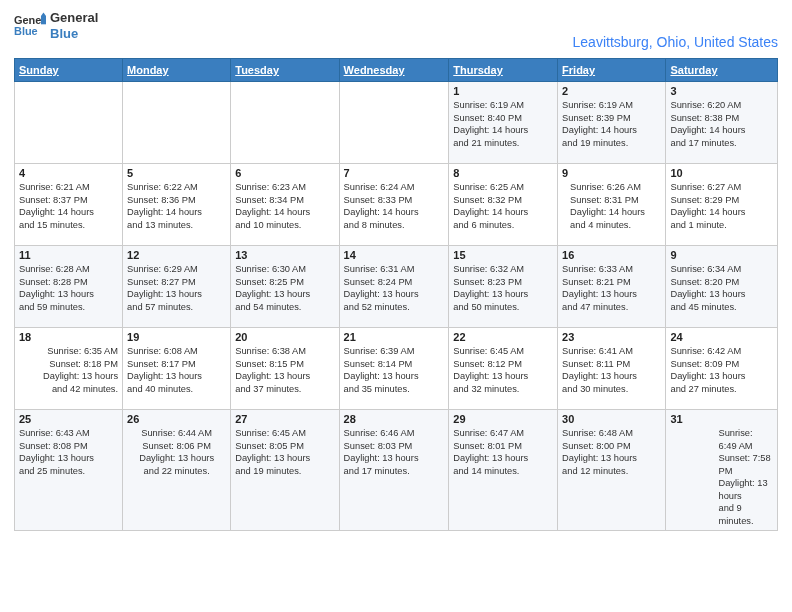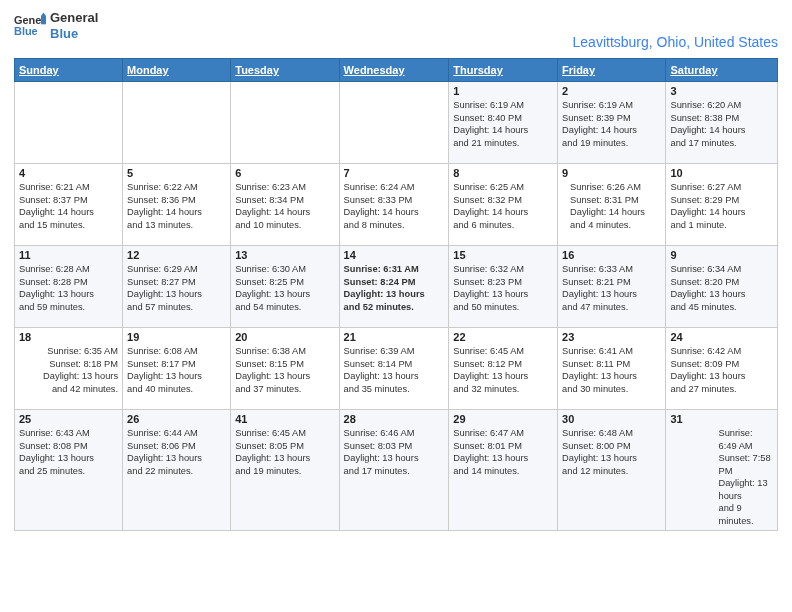--- a/index.html
+++ b/index.html
@@ -225,21 +225,21 @@
           </td>
           <td>
             <span class="day-number">13</span>
             <div class="day-info" style="white-space: pre-line;">Sunrise: 6:30 AM
 Sunset: 8:25 PM
 Daylight: 13 hours
 and 54 minutes.</div>
           </td>
           <td>
             <span class="day-number">14</span>
-            <div class="day-info" style="white-space: pre-line; font-weight: bold;">Sunrise: 6:31 AM
+            <div class="day-info" style="white-space: pre-line;">Sunrise: 6:31 AM
 Sunset: 8:24 PM
 Daylight: 13 hours
 and 52 minutes.</div>
           </td>
           <td>
             <span class="day-number">15</span>
             <div class="day-info" style="white-space: pre-line;">Sunrise: 6:32 AM
 Sunset: 8:23 PM
 Daylight: 13 hours
 and 50 minutes.</div>
@@ -313,27 +313,27 @@
         <tr>
           <td>
             <span class="day-number">25</span>
             <div class="day-info" style="white-space: pre-line;">Sunrise: 6:43 AM
 Sunset: 8:08 PM
 Daylight: 13 hours
 and 25 minutes.</div>
           </td>
           <td>
             <span class="day-number">26</span>
-            <div class="day-info" style="white-space: pre-line;">Sunrise: 6:44 AM
+            <div class="day-info" style="white-space: pre-line; text-align: center;">Sunrise: 6:44 AM
 Sunset: 8:06 PM
 Daylight: 13 hours
 and 22 minutes.</div>
           </td>
           <td>
-            <span class="day-number">41</span>
+            <span class="day-number">27</span>
             <div class="day-info" style="white-space: pre-line;">Sunrise: 6:45 AM
 Sunset: 8:05 PM
 Daylight: 13 hours
 and 19 minutes.</div>
           </td>
           <td>
             <span class="day-number">28</span>
             <div class="day-info" style="white-space: pre-line;">Sunrise: 6:46 AM
 Sunset: 8:03 PM
 Daylight: 13 hours

